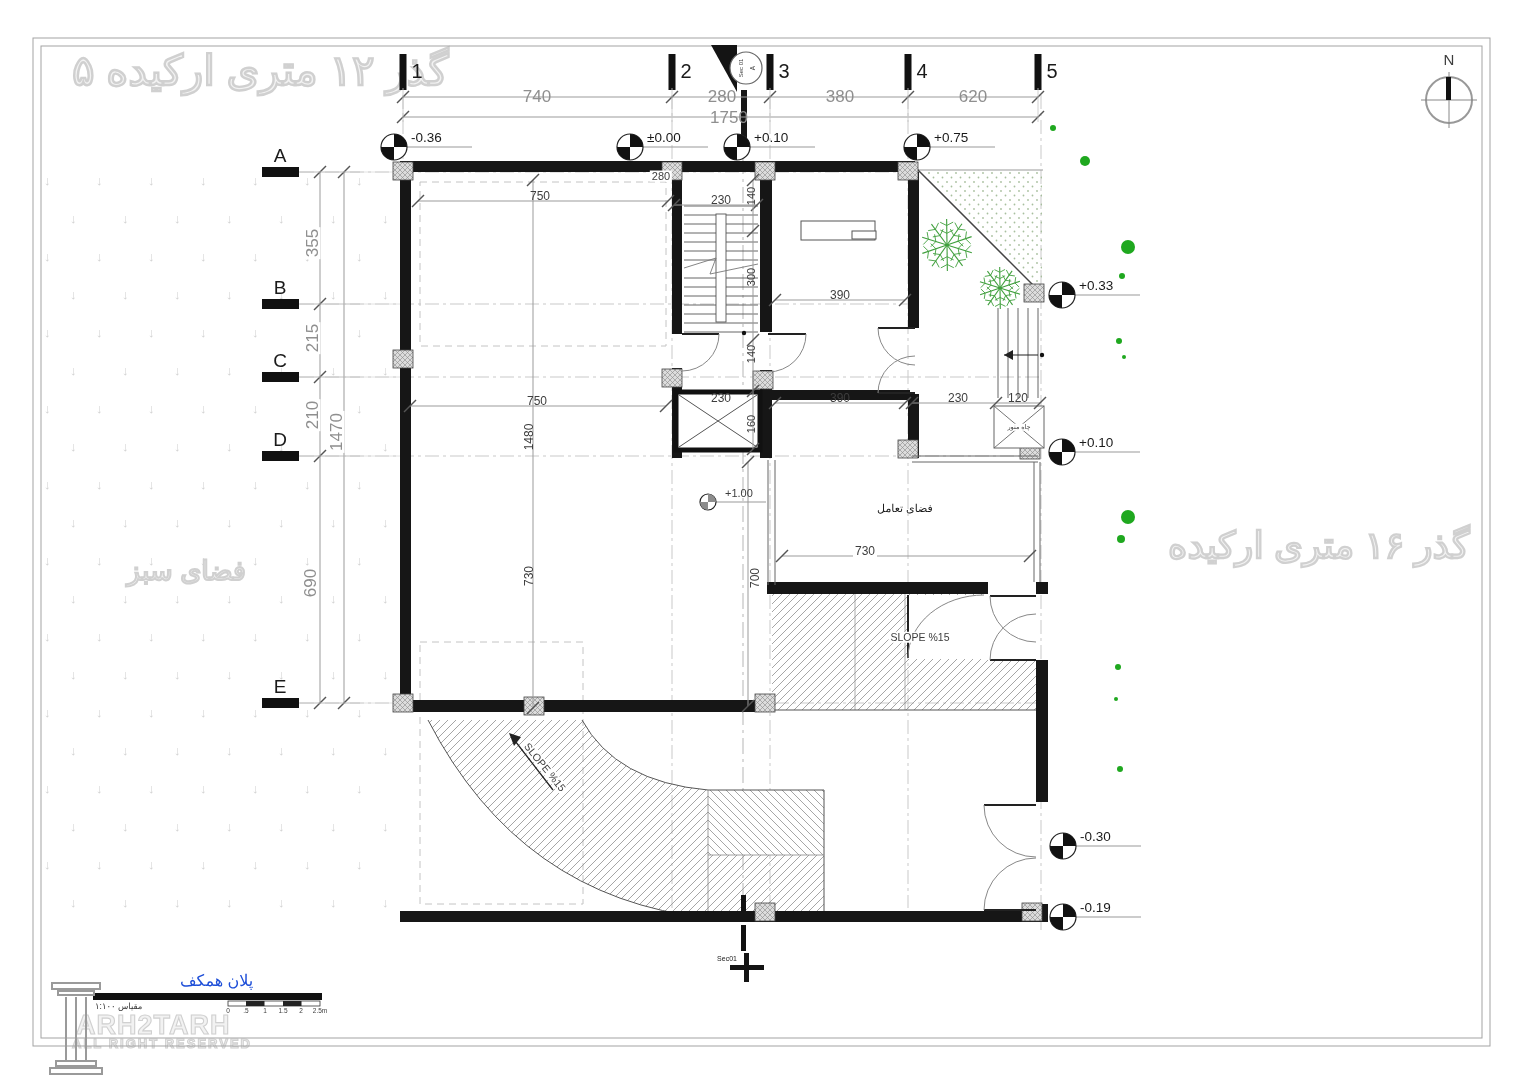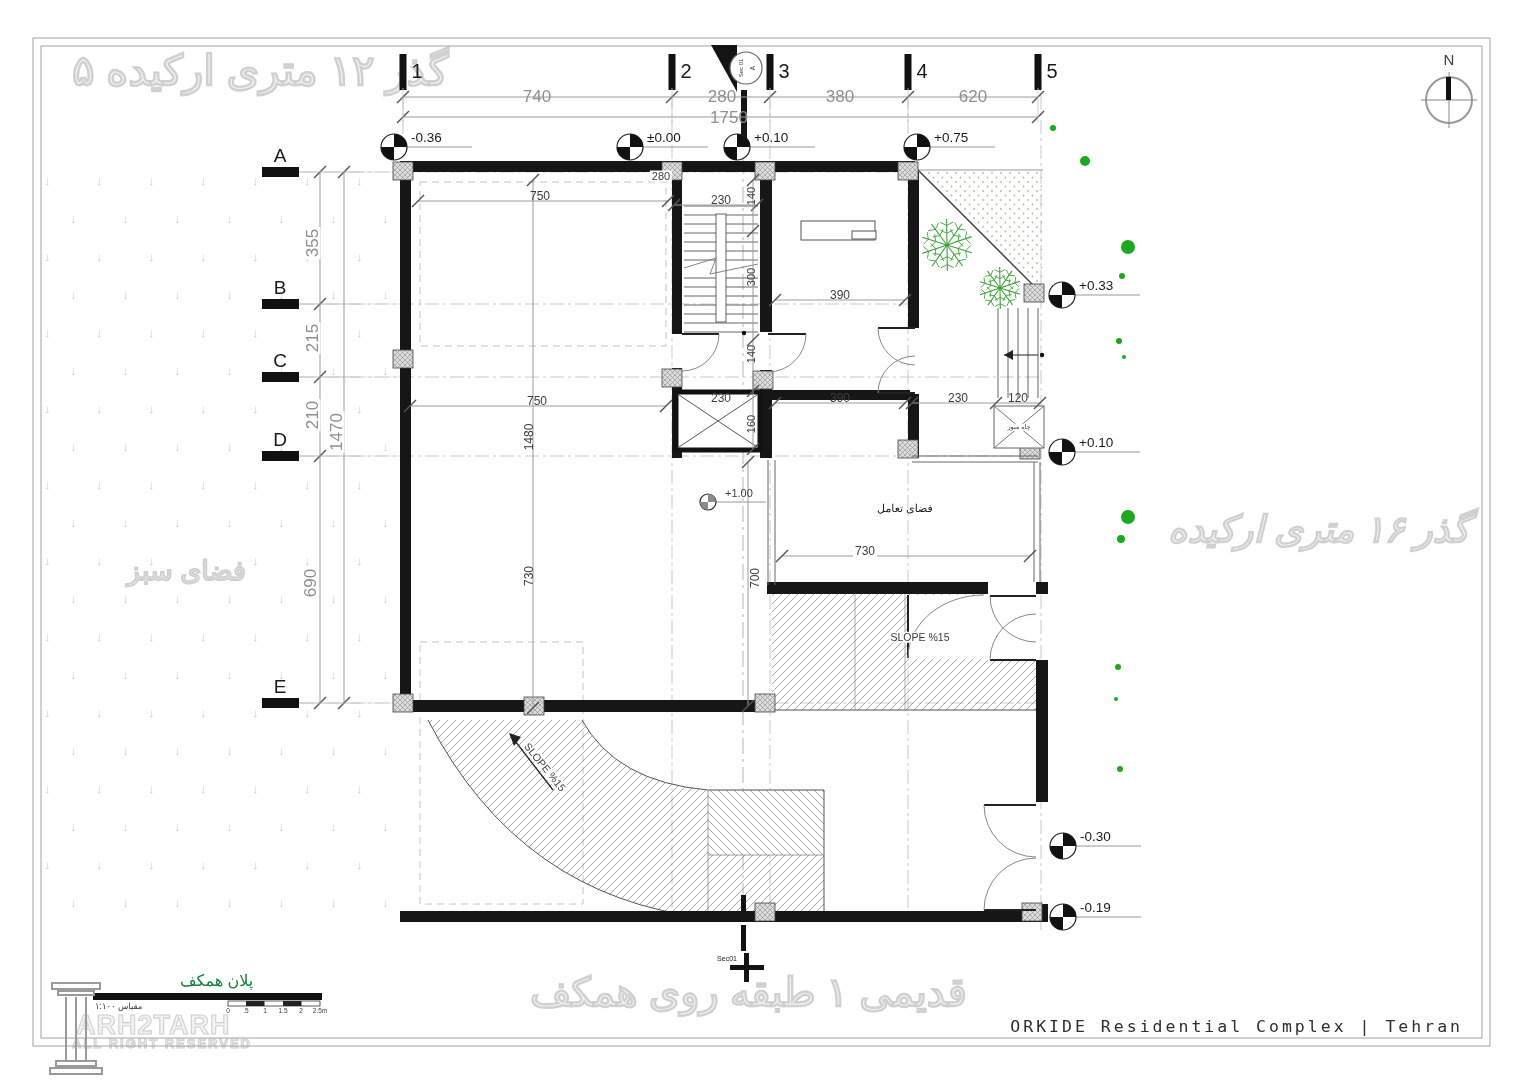--- a/index.html
+++ b/index.html
@@ -11,21 +11,21 @@
   .wm-layer{position:absolute;inset:0;z-index:2;}
   .wm{position:absolute;color:#f2f2f2;-webkit-text-stroke:1.1px #d0d0d0;
       font-weight:bold;white-space:nowrap;line-height:1;}
   .fa{direction:rtl;}
   #draw{position:absolute;left:0;top:0;z-index:3;}
   #labels{position:absolute;inset:0;z-index:4;pointer-events:none;}
   .lbl{position:absolute;color:#8f8f8f;line-height:1;white-space:nowrap;}
   .lbl.dark{color:#1a1a1a;}
   .lbl.mid{color:#3d3d3d;}
   .lbl.bg{background:#fff;padding:0 2px;}
-  .title-fa{position:absolute;color:#15803d;white-space:nowrap;direction:rtl;}
+  .title-fa{position:absolute;color:#1d4ed8;white-space:nowrap;direction:rtl;}
   #project-title{position:absolute;right:65px;top:1017px;font-size:16.5px;
       letter-spacing:3px;color:#2e2e2e;font-family:"DejaVu Sans Mono",monospace;}
 </style>
 </head>
 <body>
 
 <div id="sheet">
 
   <div id="green-pattern">
       <span style="left: 0px; top: 0px;">↓</span>
@@ -165,22 +165,21 @@
       <span style="left: 78px; top: 722px;">↓</span>
       <span style="left: 130px; top: 722px;">↓</span>
       <span style="left: 182px; top: 722px;">↓</span>
       <span style="left: 234px; top: 722px;">↓</span>
       <span style="left: 286px; top: 722px;">↓</span>
       <span style="left: 338px; top: 722px;">↓</span>
     </div>
 
   <div class="wm-layer">
     <span class="wm fa" style="left:72px;top:50px;font-size:42px;">گذر ۱۲ متری ارکیده ۵</span>
-    <span class="wm fa" style="left:1168px;top:511px;font-size:37px;font-style:italic;">گذر ۱۶ متری ارکیده</span>
-    <span class="wm fa" style="left:530px;top:972px;font-size:40px;">قدیمی ۱ طبقه روی همکف</span>
+    <span class="wm fa" style="left:1168px;top:527px;font-size:37px;">گذر ۱۶ متری ارکیده</span>
     <span class="wm fa" style="left:127px;top:558px;font-size:27px;">فضای سبز</span>
     <span class="wm" style="left:76px;top:1012px;font-size:27px;letter-spacing:1px;">ARH2TARH</span>
     <span class="wm" style="left:72px;top:1037px;font-size:13px;letter-spacing:2px;">ALL RIGHT RESERVED</span>
   </div>
 
   <svg id="draw" width="1528" height="1080" viewBox="0 0 1528 1080">
     <defs>
       <pattern id="pHatch" width="8" height="8" patternUnits="userSpaceOnUse">
         <path d="M0,8 L8,0" stroke="#8f8f8f" stroke-width="0.8"></path>
       </pattern>
@@ -652,21 +651,20 @@
           <line x1="1014.9087275198954" y1="282.92138367884377" x2="1019.1231535763916" y2="287.02175110315164" stroke="#3f9f3c" stroke-width="0.9"></line>
           <line x1="1014.9087275198954" y1="282.92138367884377" x2="1015.7436653939492" y2="277.10096455764034" stroke="#3f9f3c" stroke-width="0.9"></line>
           <circle cx="1000" cy="288" r="1.6" fill="#3f9f3c"></circle>
         </g>
       </g>
   </svg>
 
   <div id="labels">
     <span class="title-fa" style="left:180px;top:971px;width:142px;text-align:left;font-size:16px;">پلان همکف</span>
     <span class="title-fa" style="left:95px;top:1001px;font-size:8.5px;color:#333;">مقیاس ۱:۱۰۰</span>
-    <span id="project-title">ORKIDE  Residential  Complex  |  Tehran</span>
   <span class="lbl dark" style="left: 417px; top: 71px; font-size: 20px; transform: translate(-50%, -50%);">1</span>
       <span class="lbl dark" style="left: 686px; top: 71px; font-size: 20px; transform: translate(-50%, -50%);">2</span>
       <span class="lbl dark" style="left: 784px; top: 71px; font-size: 20px; transform: translate(-50%, -50%);">3</span>
       <span class="lbl dark" style="left: 922px; top: 71px; font-size: 20px; transform: translate(-50%, -50%);">4</span>
       <span class="lbl dark" style="left: 1052px; top: 71px; font-size: 20px; transform: translate(-50%, -50%);">5</span>
       <span class="lbl dark" style="left: 280px; top: 155px; font-size: 19px; transform: translate(-50%, -50%);">A</span>
       <span class="lbl dark" style="left: 280px; top: 287px; font-size: 19px; transform: translate(-50%, -50%);">B</span>
       <span class="lbl dark" style="left: 280px; top: 360px; font-size: 19px; transform: translate(-50%, -50%);">C</span>
       <span class="lbl dark" style="left: 280px; top: 439px; font-size: 19px; transform: translate(-50%, -50%);">D</span>
       <span class="lbl dark" style="left: 280px; top: 686px; font-size: 19px; transform: translate(-50%, -50%);">E</span>

